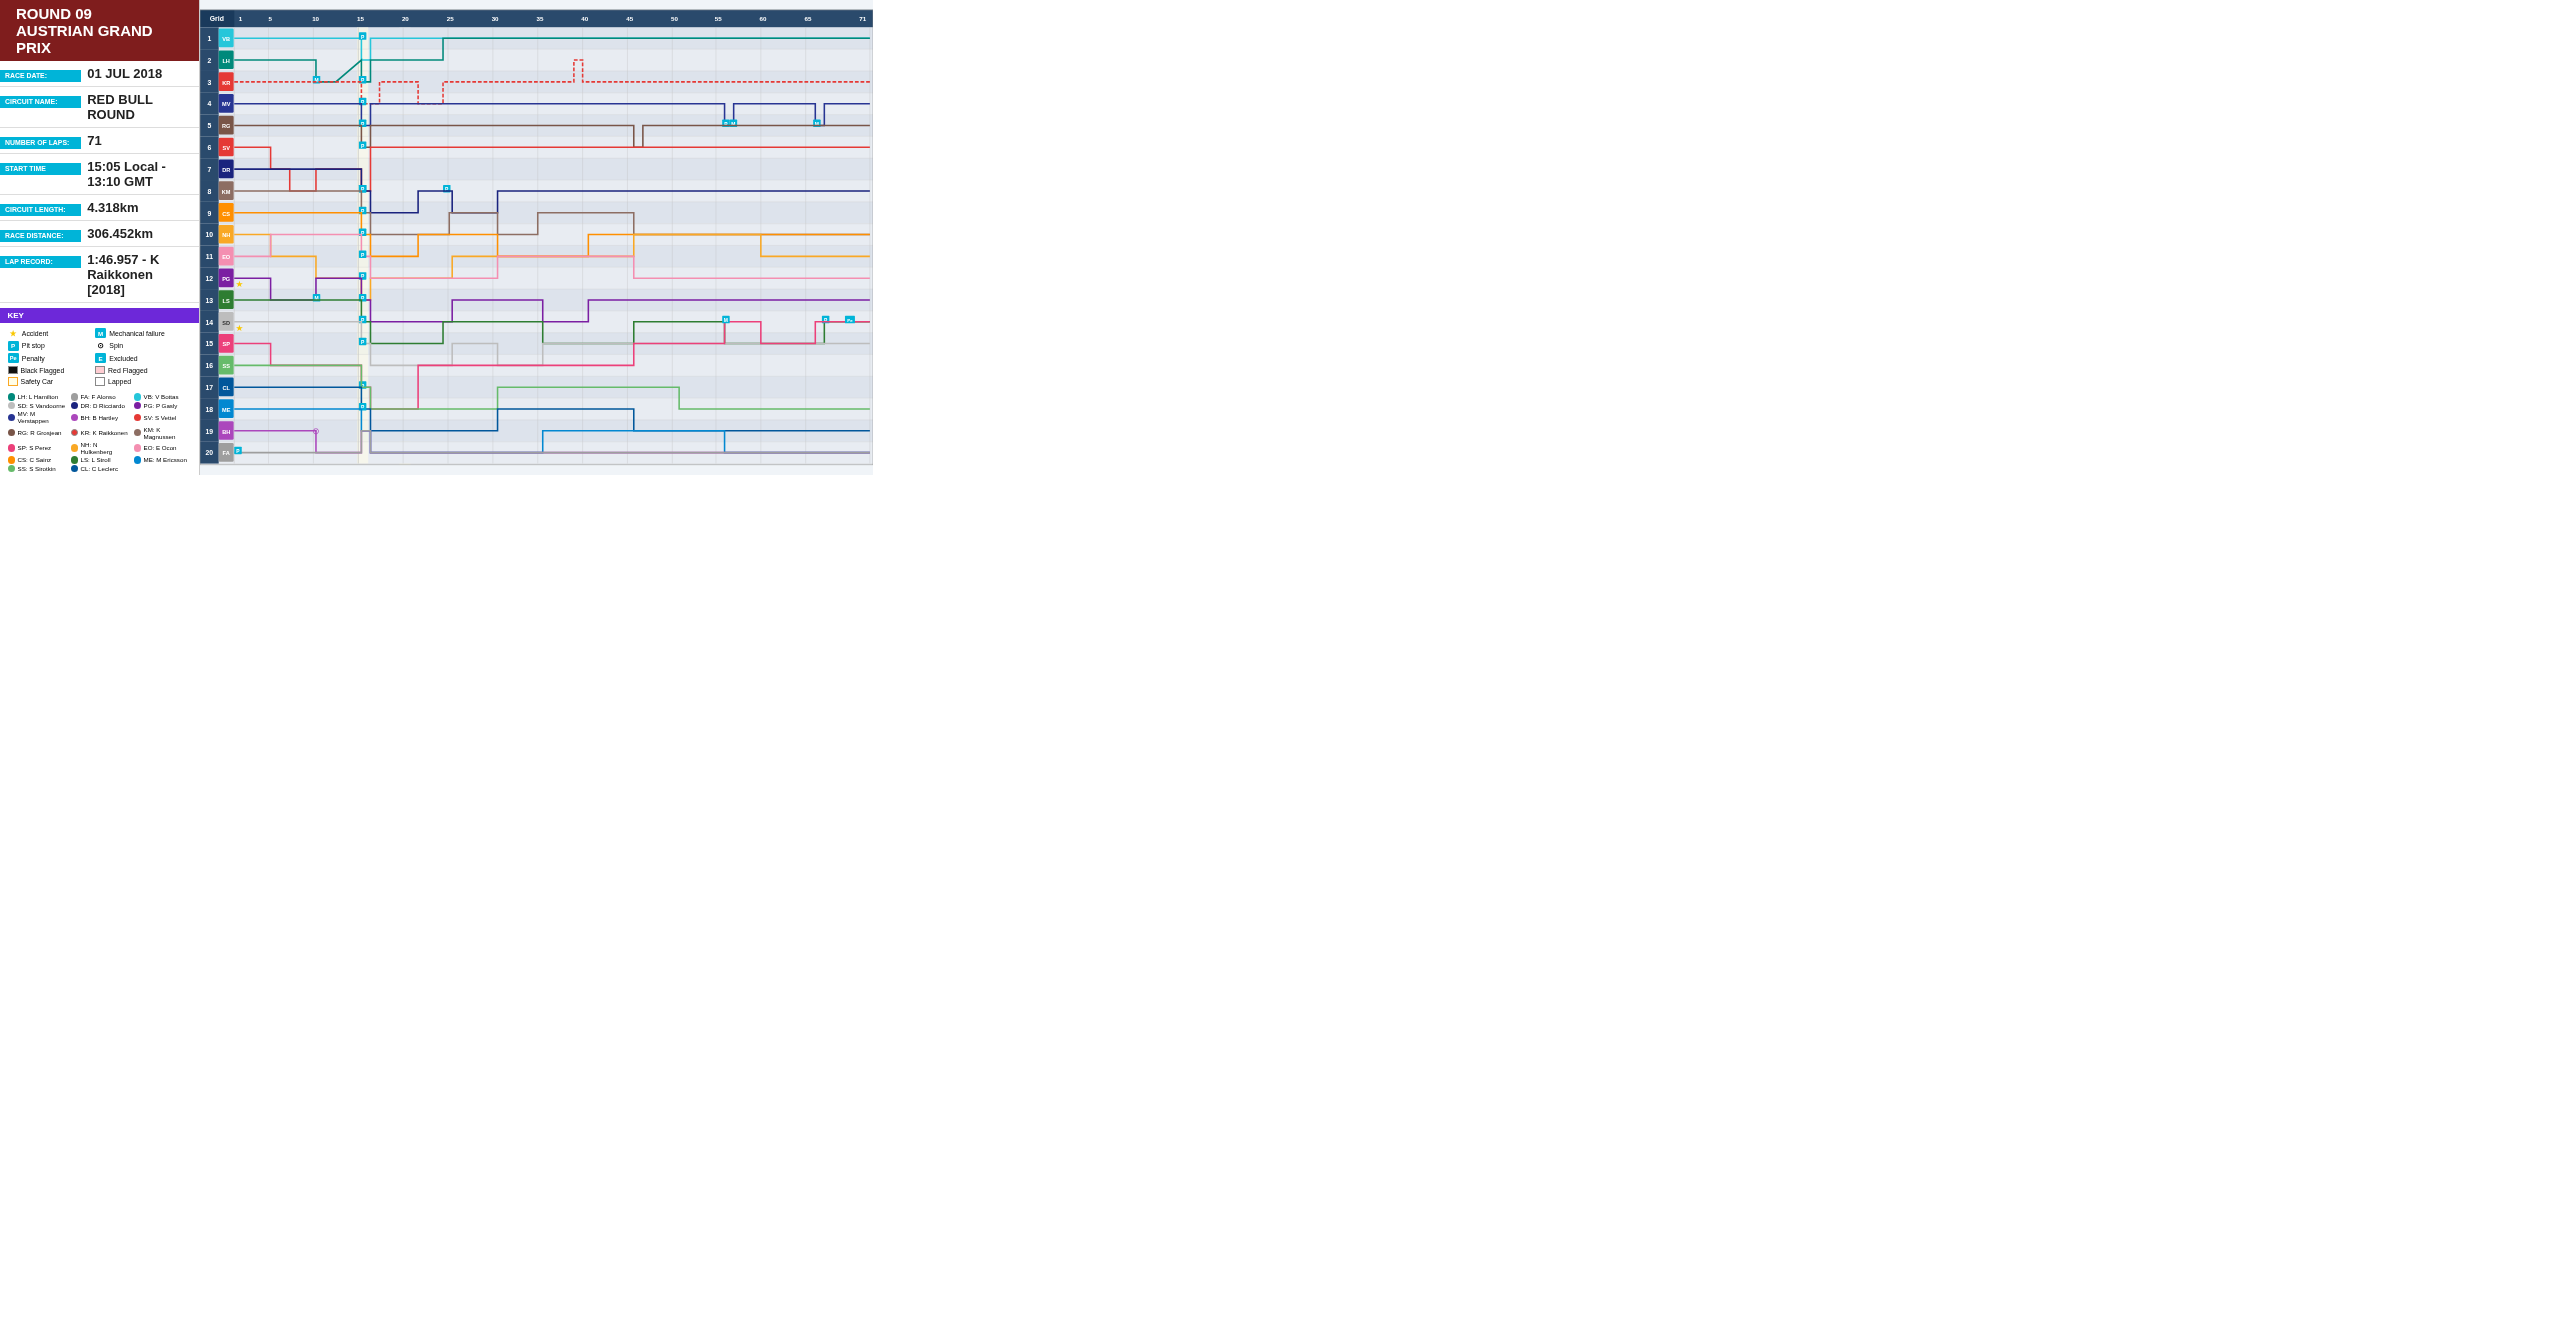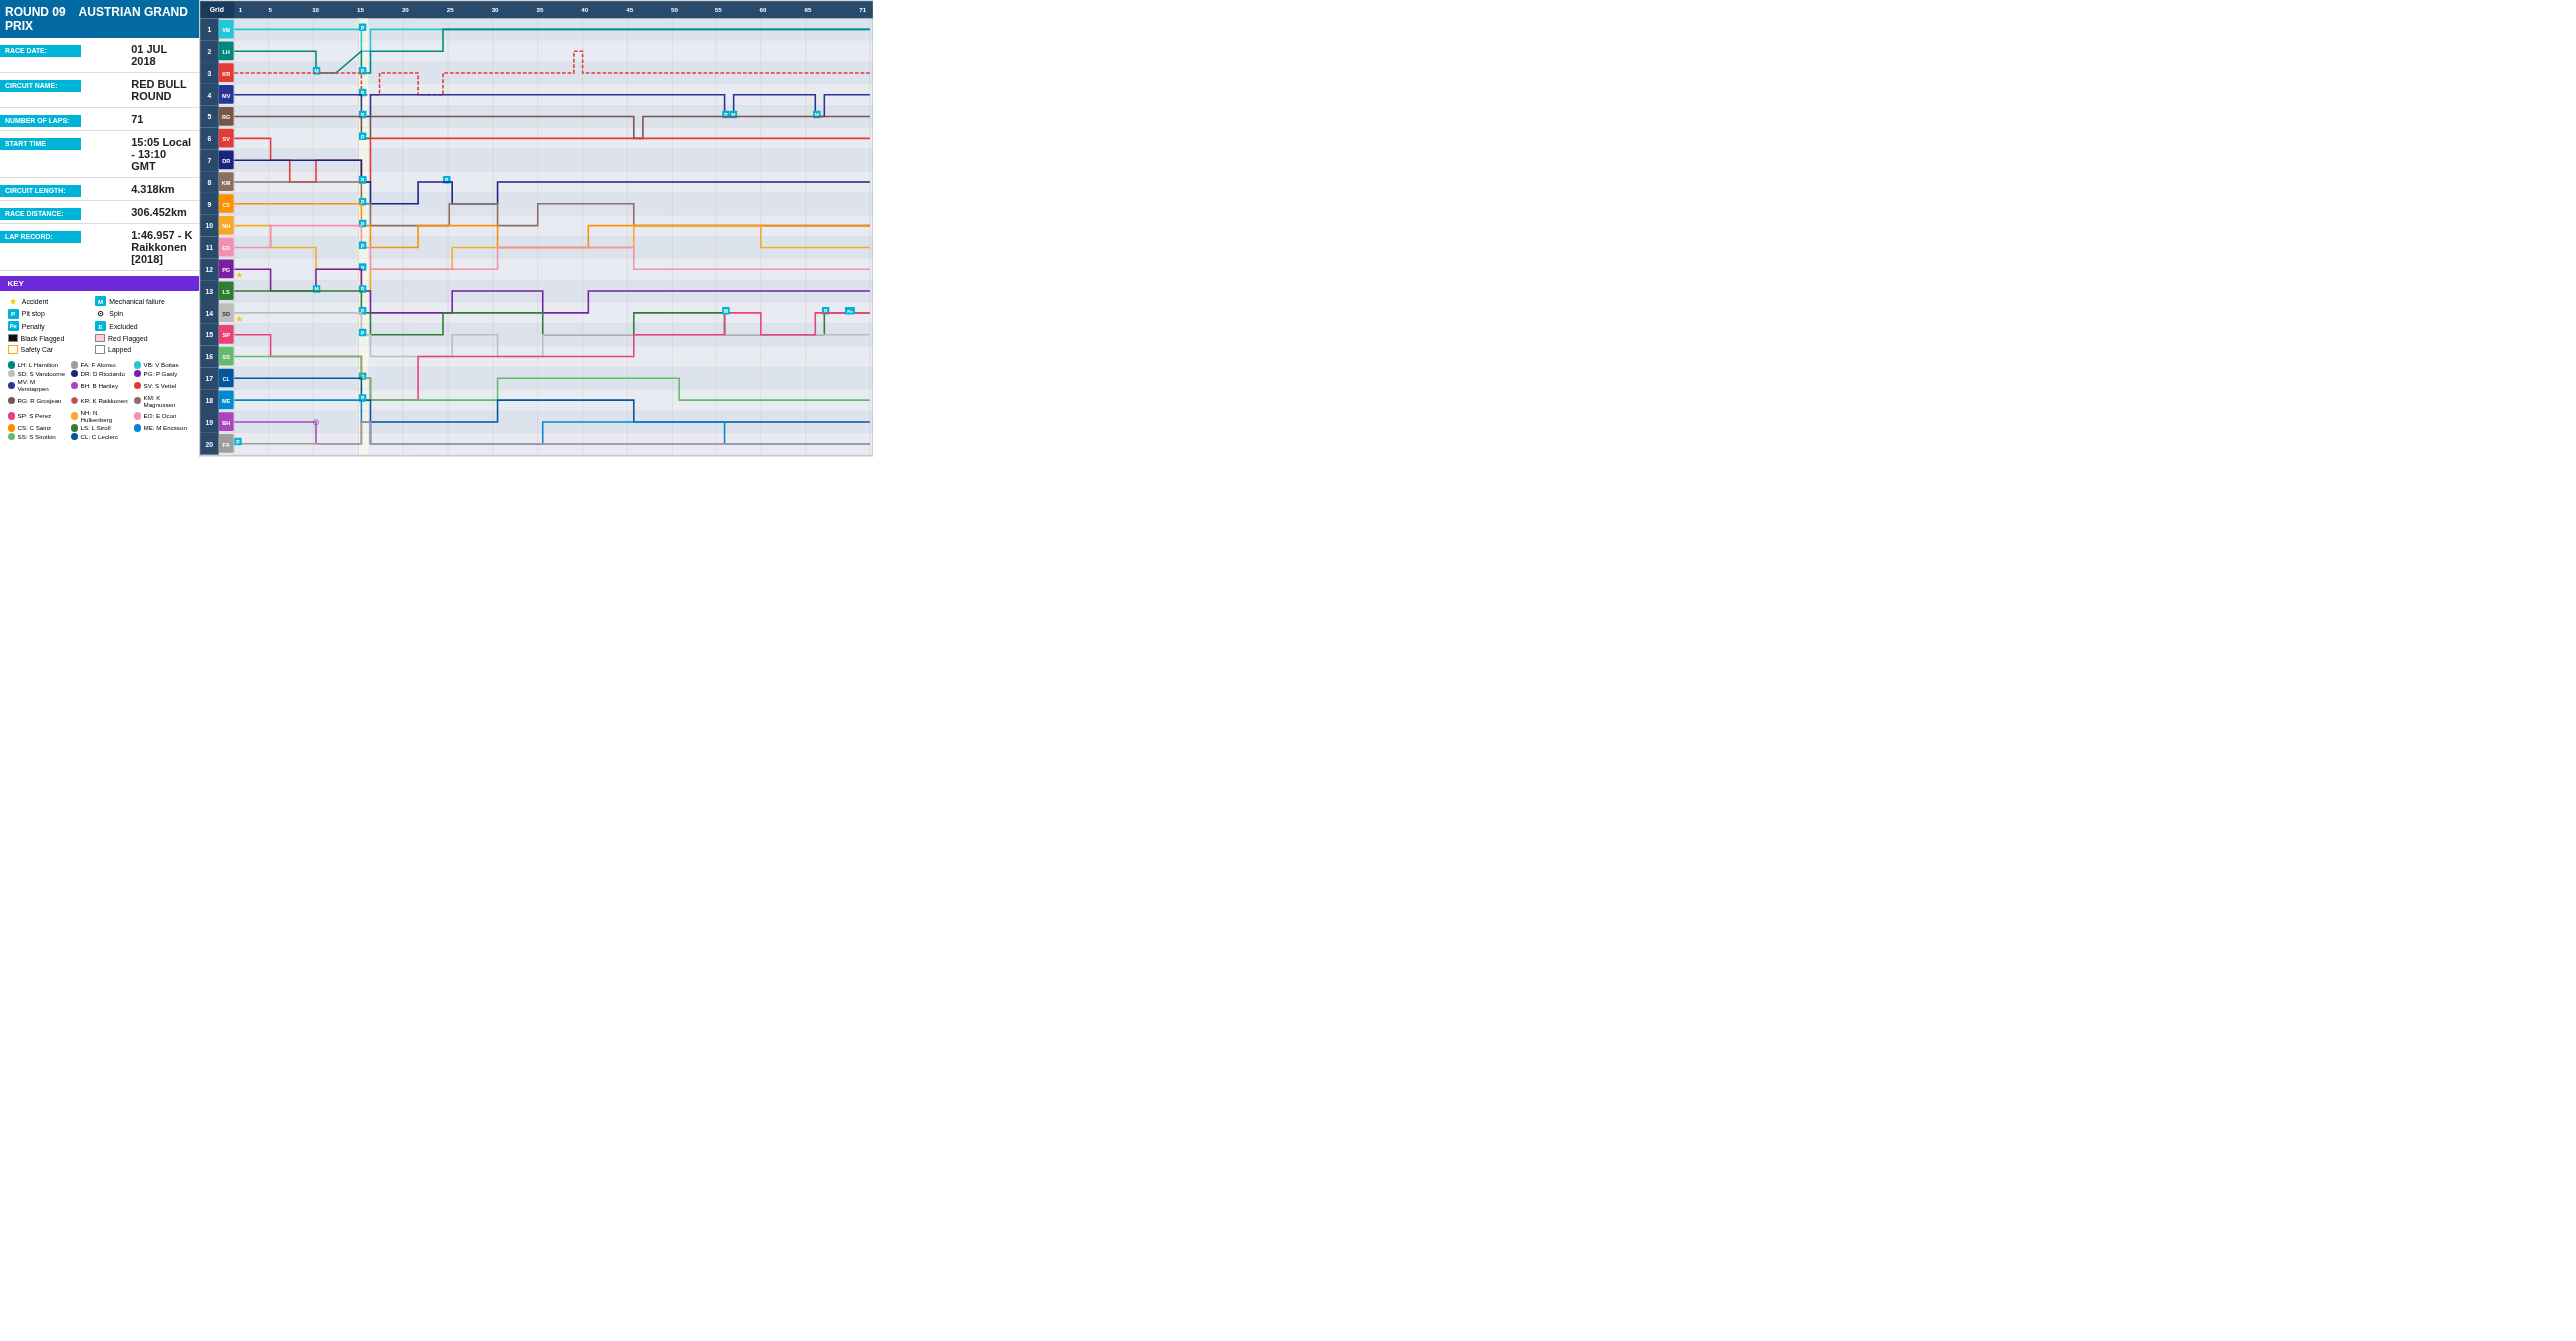--- a/index.html
+++ b/index.html
@@ -16,25 +16,25 @@
     #left-panel {
       width: 200px;
       min-width: 200px;
       background: #fff;
       border-right: 1.2px solid #ccc;
       display: flex;
       flex-direction: column;
     }
 
     .info-header {
-      background: #0369a1;
+      background: #7f1d1d;
       color: #fff;
       font-weight: bold;
-      font-size: 12px;
-      padding: 5px 5px;
+      font-size: 15px;
+      padding: 5px 16px;
       text-transform: uppercase;
     }
 
     .info-row {
       display: flex;
       align-items: baseline;
       border-bottom: 0.6px solid #ddd;
       padding: 2.5px 0;
     }
 
@@ -43,24 +43,23 @@
       color: #fff;
       font-weight: bold;
       font-size: 6.9px;
       padding: 2.5px 5px;
       min-width: 81px;
       text-transform: uppercase;
     }
 
     .info-value {
       padding: 2.5px 6.2px;
-      font-size: 11px;
+      font-size: 13px;
       font-weight: bold;
       color: #222;
-      margin-left: 44px;
     }
 
     
     .key-header {
       background: #6d28d9;
       color: #fff;
       font-weight: bold;
       font-size: 8px;
       padding: 3.1px 7.5px;
       margin-top: 5px;

